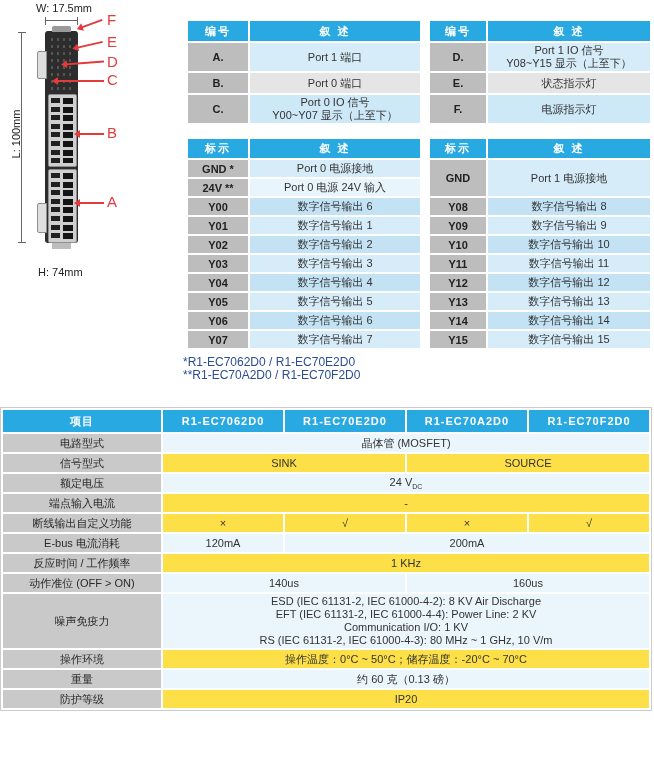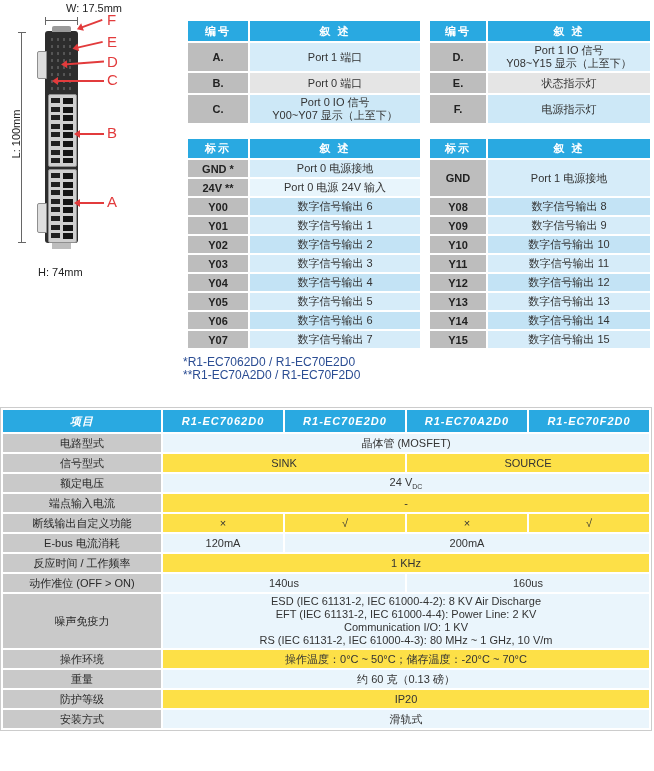--- a/index.html
+++ b/index.html
@@ -21,21 +21,21 @@
   .sr-lighter td.desc { background:#e8f5fc; }
   .sr-dark td.desc  { background:#c3e3f5; }
   #ports-table tr td { height:18px; }
   #signals-table tr td { height:15px; }
 
   
   #footnotes { position:absolute; left:183px; top:356px; font-size:12px; line-height:13px; color:#2b4d93; }
 
   
   #spec-table { left:0; top:407px; width:652px; border:1px solid #cccccc; background:#fff; }
-  #spec-table th.hd { height:20px; letter-spacing:1px;font-style:italic; }
+  #spec-table th.hd { height:20px; letter-spacing:1px; }
   #spec-table td { height:16px; }
   td.slbl { background:#c9c9c9; color:#2a2a2a; }
   tr.s-light td.sval { background:#eaf5fc; }
   tr.s-dark  td.sval { background:#fde047; }
   td.sval sub { font-size:7px; }
 
   
   #figure { position:absolute; left:0; top:0; width:185px; height:400px; }
   .dim-label { position:absolute; font-size:11px; color:#222; }
   .dimh { position:absolute; border-top:1px solid #666; }
@@ -65,21 +65,21 @@
   .callout-arrow::before { content:""; position:absolute; left:-7px; top:-3px;
                   border:4px solid transparent; border-right:6px solid #e23b3c; }
   .callout-letter { position:absolute; color:#e23b3c; font-size:15px; line-height:15px; }
 </style>
 </head>
 <body>
 
 <div id="page">
 
   <div id="figure">
-    <div class="dim-label" style="left:36px; top:2px; width:70px; text-align:right;margin-left:16px;">W: 17.5mm</div>
+    <div class="dim-label" style="left:36px; top:2px; width:70px; text-align:left;">W: 17.5mm</div>
     <div class="dimh" style="left:45px; top:20px; width:33px;"></div>
 
     <div class="dim-label" style="left:-24px; top:128px; width:80px; text-align:center; transform:rotate(-90deg);">L: 100mm</div>
     <div class="dimv" style="left:21px; top:32px; height:211px;"></div>
 
     <div id="device">
       <div class="ttab"></div>
       <div class="dots"></div>
       <div class="clip c1"></div>
       <div class="clip c2"></div>
@@ -310,20 +310,16 @@
       <td class="sval" colspan="4">操作温度：0°C ~ 50°C；储存温度：-20°C ~ 70°C</td>
     </tr>
     <tr class="s-light">
       <td class="slbl">重量</td>
       <td class="sval" colspan="4">约 60 克（0.13 磅）</td>
     </tr>
     <tr class="s-dark">
       <td class="slbl">防护等级</td>
       <td class="sval" colspan="4">IP20</td>
     </tr>
-    <tr class="s-light">
-      <td class="slbl">安装方式</td>
-      <td class="sval" colspan="4">滑轨式</td>
-    </tr>
   </tbody>
     </table>
 
 </div>
 
 </body></html>

